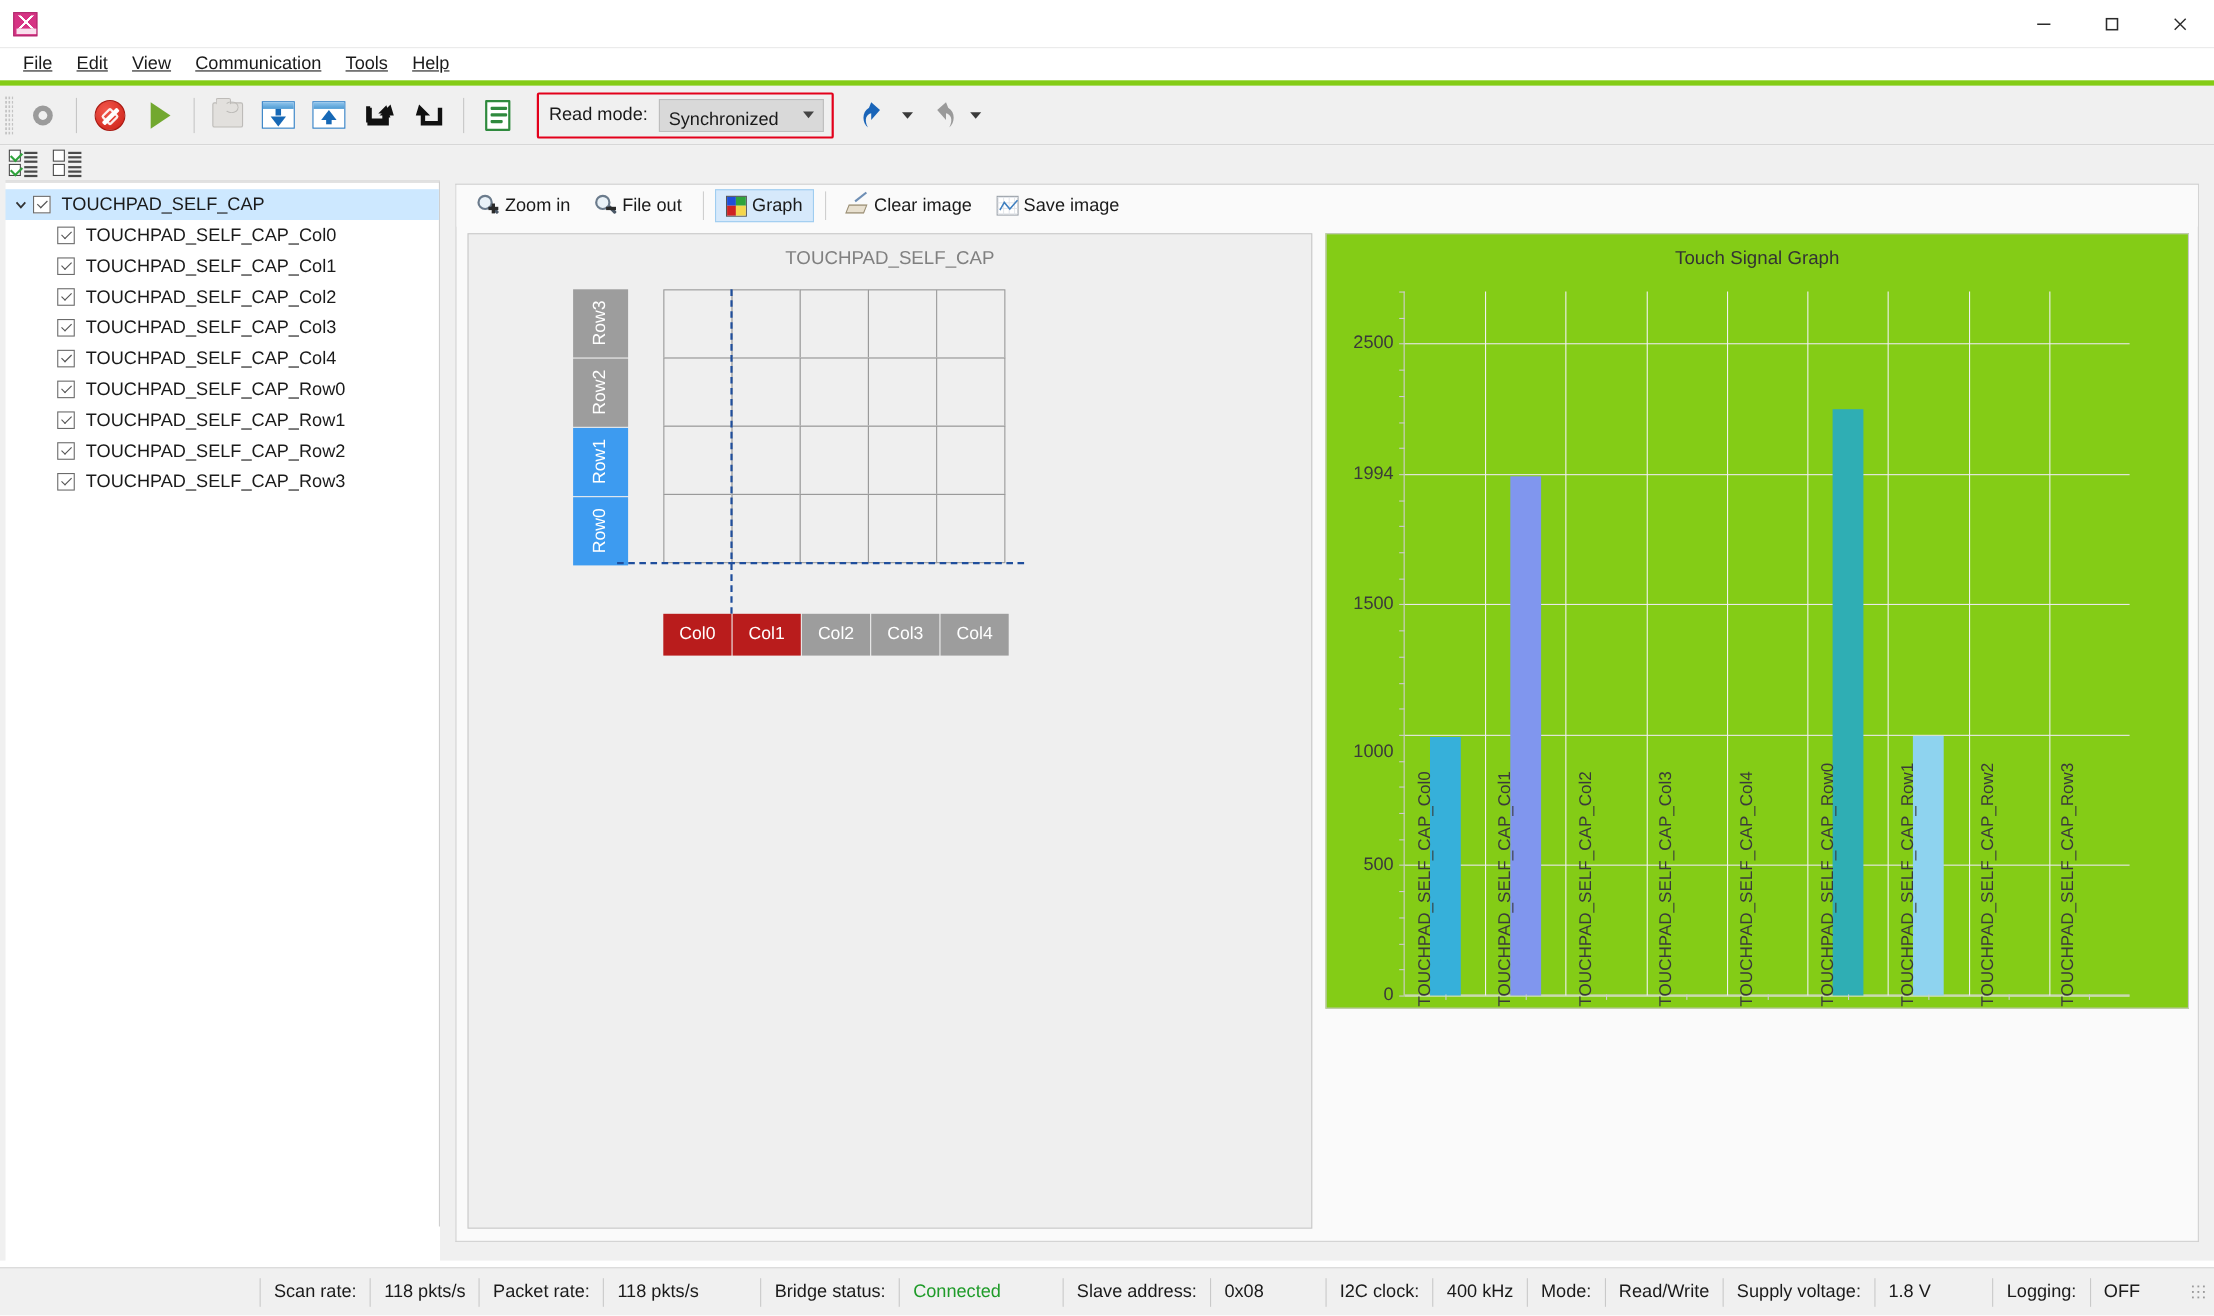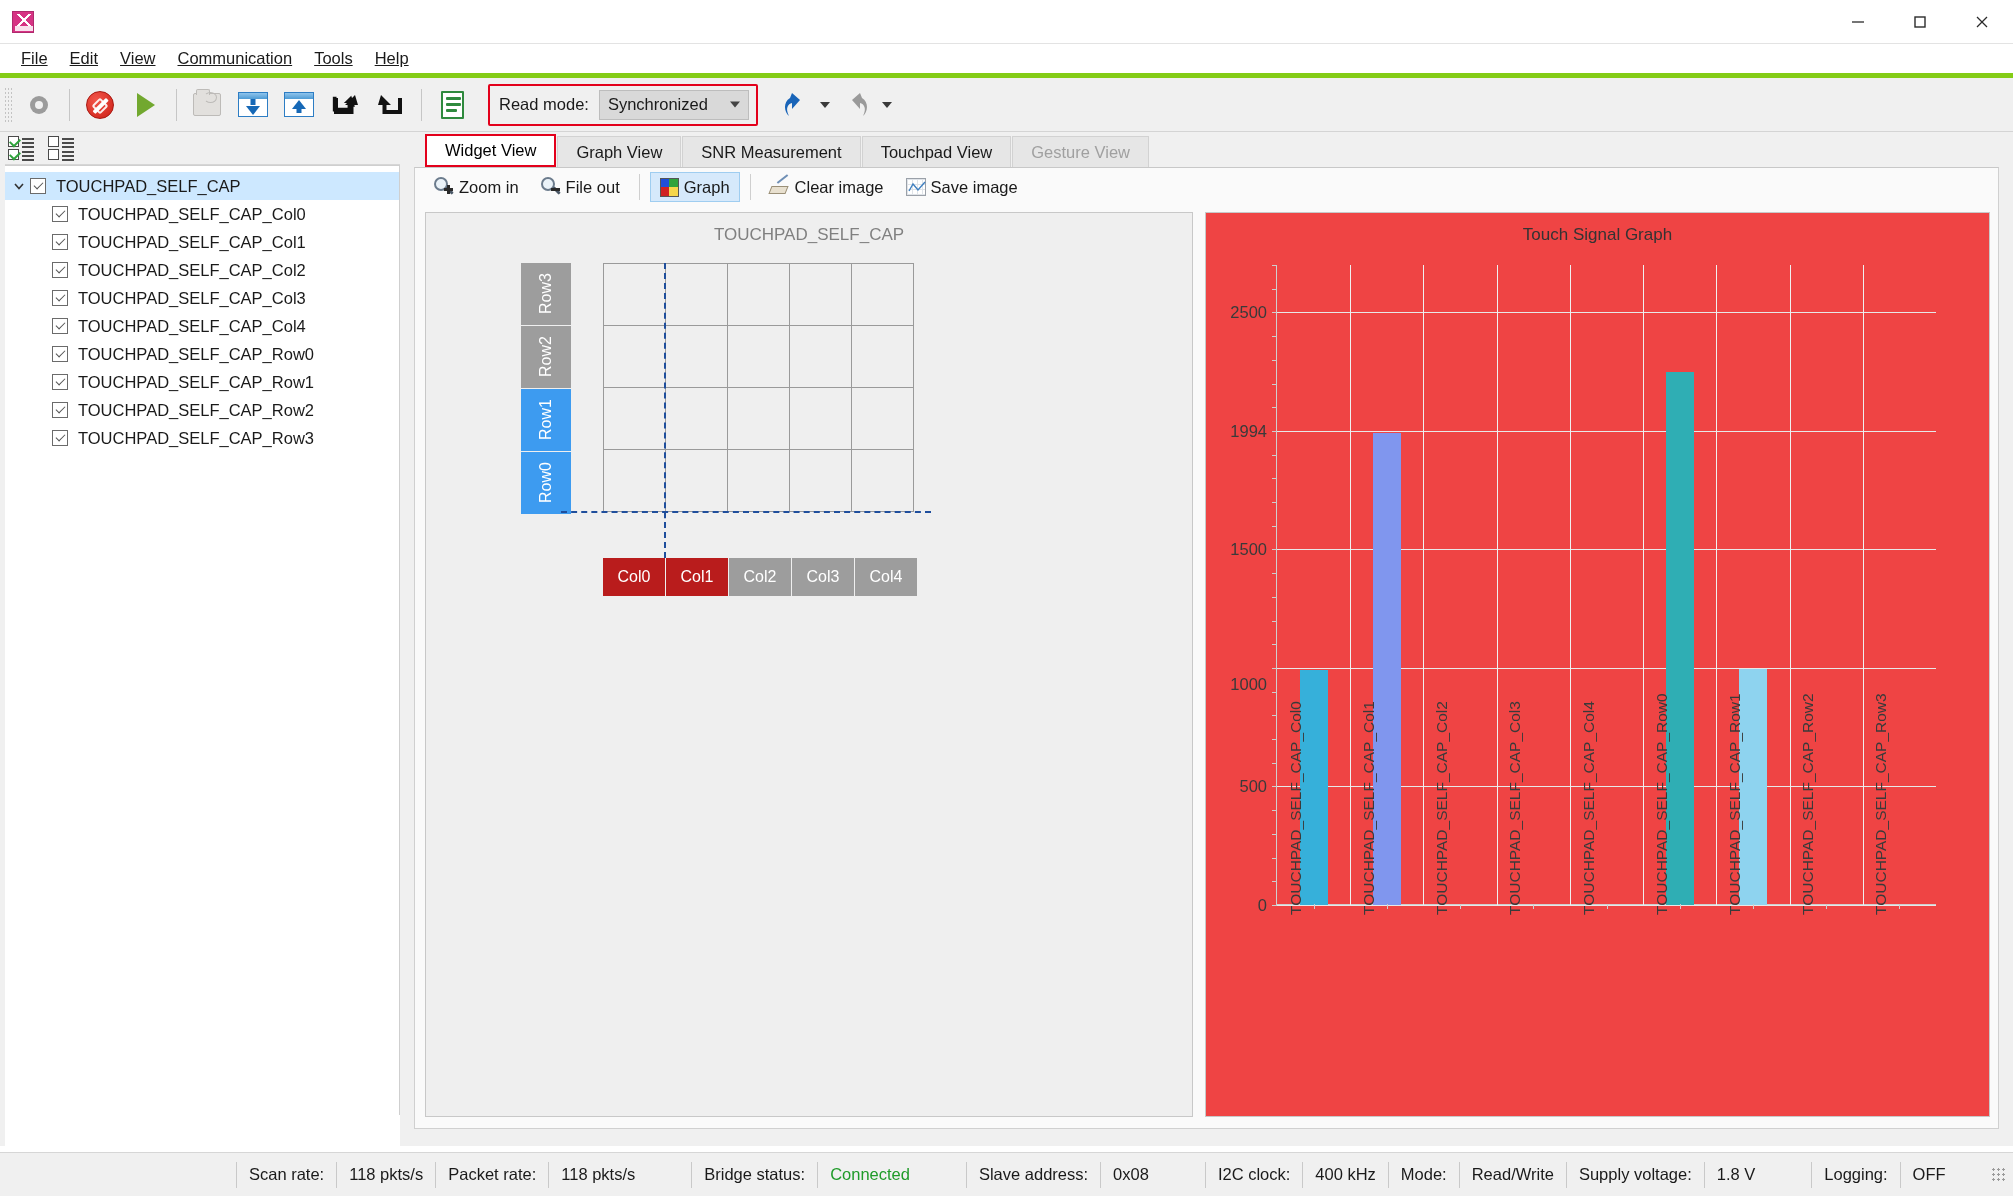--- a/index.html
+++ b/index.html
@@ -161,21 +161,21 @@
   
   .readmode-wrap {
     display: flex; align-items: center;
     border: 2.5px solid #e3001b; border-radius: 2px;
     padding: 3px 7px 3px 9px; margin-left: 13px; height: 42px;
   }
   .readmode-lbl { font-size: 16.5px; color: #1a1a1a; margin-right: 10px; }
   .readmode-sel {
     width: 150px; height: 30px; background: #d9d9d9;
     border: 1px solid #bdbdbd;
-    display: flex; align-items: center; padding: 0 8px;
+    display: flex; align-items: flex-end; padding: 0 8px;
     font-size: 16.5px; color: #1a1a1a; position: relative;
   }
   .readmode-sel .caret {
     position: absolute; right: 8px; top: 50%; transform: translateY(-60%);
     width: 0; height: 0; border-left: 5px solid transparent;
     border-right: 5px solid transparent; border-top: 6px solid #444;
   }
 
   
   .ic-undo, .ic-redo { width: 30px; height: 28px; }
@@ -308,22 +308,22 @@
     background-image: linear-gradient(#dfe3e8 1px, transparent 1px), linear-gradient(90deg,#dfe3e8 1px, transparent 1px);
     background-size: 5px 5px; }
   .ic-save svg { position: absolute; left: 0; top: 0; }
 
   
   .widget-pane {
     position: absolute; left: 10px; top: 44px; width: 768px; height: 905px;
     background: #efefef; border: 1px solid #c8c8c8;
   }
   .chart-pane {
-    position: absolute; left: 790px; top: 44px; width: 785px; height: 905px;
-    background: #ef4444; border: 1px solid #c8c8c8;
+    position: absolute; left: 790px; top: 44px; width: 785px; height: 705px;
+    background: #84cc16; border: 1px solid #c8c8c8;
   }
   .wp-title {
     position: absolute; left: 0; right: 0; top: 12px; text-align: center;
     font-size: 17px; color: #808080;
   }
 
   
   .tp-wrap { position: absolute; left: 95px; top: 50px; }
   .rowlabels { position: absolute; left: 0; top: 0; width: 50px; }
   .rowlabel {
@@ -598,37 +598,20 @@
     </div>
     <div class="tree-row child">
       <span class="cbox"></span>
       <span>TOUCHPAD_SELF_CAP_Row3</span>
     </div>
   </div>
 </div>
 <div class="exp-left-edge"></div>
 
 <div class="content">
-  <div class="tabbar">
-    <div class="tab active">
-        <span>Widget View</span>
-      </div>
-    <div class="tab">
-        <span>Graph View</span>
-      </div>
-    <div class="tab">
-        <span>SNR Measurement</span>
-      </div>
-    <div class="tab">
-        <span>Touchpad View</span>
-      </div>
-    <div class="tab disabled">
-        <span>Gesture View</span>
-      </div>
-  </div>
 
   <div class="panel">
 
     <div class="graph-toolbar">
       <div class="gbtn">
         <span class="ic-zoom">
           <span class="lens"></span>
             <span class="handle"></span>
           <span class="pm">
               <i class="h"></i>

